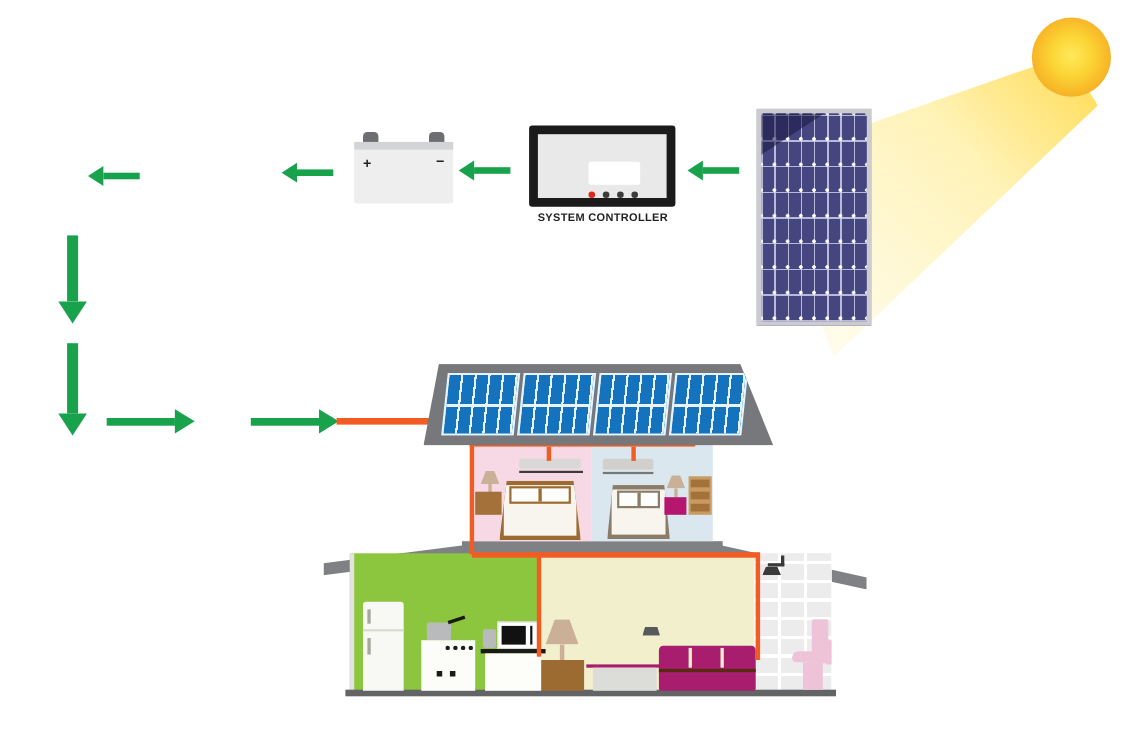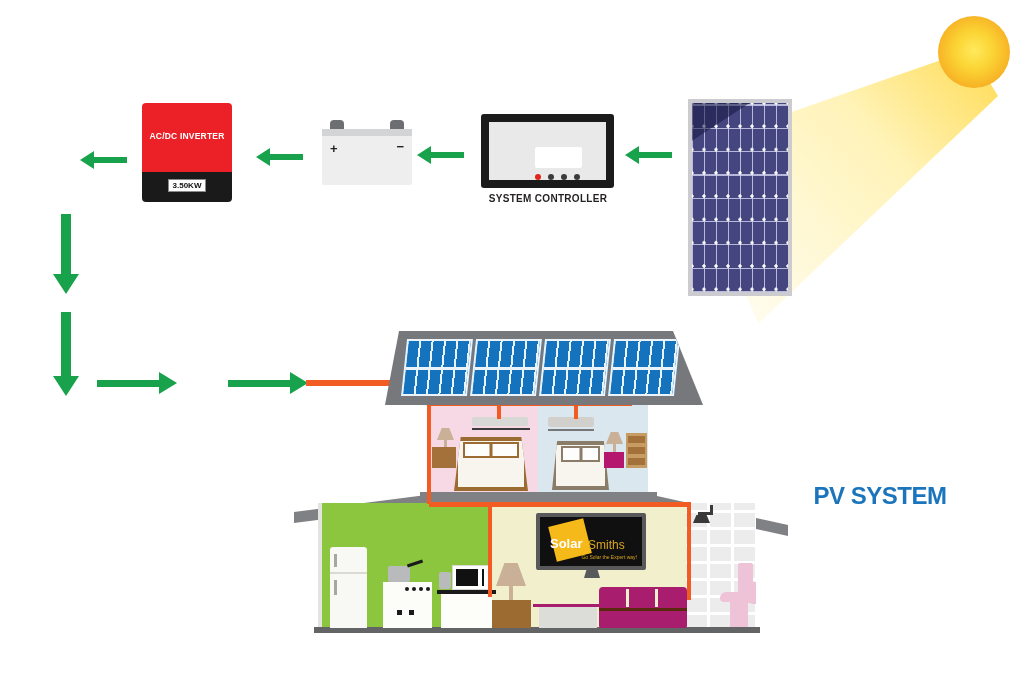--- a/index.html
+++ b/index.html
@@ -173,26 +173,20 @@
   <div class="a batt">
     <div class="a bterm" style="left:8px;"></div>
     <div class="a bterm" style="right:8px;"></div>
     <div class="a bbody">
       <div class="a bbar"></div>
       <div class="a bsign" style="left:8px;top:12px;">+</div>
       <div class="a bsign" style="right:8px;top:10px;">−</div>
     </div>
   </div>
 
-  <div class="a inv">
-    <div class="a invred">AC/DC INVERTER</div>
-    <div class="a invblk">
-      <span class="invchip">3.50KW</span>
-    </div>
-  </div>
 
   <div class="a eave" style="left:294px;top:489px;width:140px;height:40px;clip-path:polygon(0 23px,140px 5px,140px 16px,0 34px);"></div>
   <div class="a eave" style="left:420px;top:492px;width:237px;height:11px;"></div>
   <div class="a eave" style="left:648px;top:489px;width:140px;height:48px;clip-path:polygon(0 5px,140px 36px,140px 47px,0 16px);"></div>
 
   <div class="a floor" style="left:318px;width:172px;background:var(--kitchen_green,#8cc63e);border-left:4px solid #e3e3df;box-sizing:border-box;"></div>
   <div class="a floor" style="left:490px;width:196px;background:var(--living_cream,#f1efcc);"></div>
   <div class="a floor brick" style="left:686px;width:70px;"></div>
   <div class="a slab"></div>
 
@@ -212,26 +206,20 @@
     <div class="a" style="left:26px;top:28px;width:5px;height:5px;background:#1a1a1a;"></div>
   </div>
   <div class="a" style="left:439px;top:572px;width:12px;height:17px;background:#b9babc;border-radius:2px;"></div>
   <div class="a" style="left:452px;top:565px;width:37px;height:25px;background:#fff;border:1px solid #d8d8d2;box-sizing:border-box;">
     <div class="a" style="left:3px;top:3px;width:22px;height:17px;background:#111;"></div>
     <div class="a" style="right:4px;top:3px;width:2px;height:17px;background:#111;"></div>
   </div>
   <div class="a" style="left:437px;top:590px;width:59px;height:4px;background:#1a1a1a;"></div>
   <div class="a" style="left:441px;top:594px;width:51px;height:34px;background:#fdfdfa;"></div>
 
-  <div class="a tv">
-    <div class="a tvsq"></div>
-    <div class="a tvbrand">Solar</div>
-    <div class="a tvbrand2">Smiths</div>
-    <div class="a tvtag">Go Solar the Expert way!</div>
-  </div>
   <div class="a" style="left:584px;top:570px;width:16px;height:8px;background:#58595b;clip-path:polygon(15% 0,85% 0,100% 100%,0 100%);"></div>
   <div class="a lampshade" style="left:496px;top:563px;width:30px;height:23px;"></div>
   <div class="a lamppole" style="left:509px;top:586px;width:4px;height:15px;"></div>
   <div class="a" style="left:492px;top:600px;width:39px;height:28px;background:#9c6b32;"></div>
   <div class="a" style="left:533px;top:604px;width:69px;height:3px;background:var(--sofa_magenta,#a81d6e);"></div>
   <div class="a" style="left:539px;top:607px;width:58px;height:21px;background:#dcdcd8;"></div>
   <div class="a sofa">
     <div class="a sofagap" style="left:27px;"></div>
     <div class="a sofagap" style="left:56px;"></div>
     <div class="a sofastripe"></div>
@@ -290,16 +278,15 @@
   <div class="a wire" style="left:574px;top:406px;width:4px;height:13px;"></div>
 
   <div class="a roof">
     <div class="a rpanel" style="left:21px;"></div>
     <div class="a rpanel" style="left:90px;"></div>
     <div class="a rpanel" style="left:159px;"></div>
     <div class="a rpanel" style="left:228px;"></div>
   </div>
 
   <div class="a title">
-    <div>PV SYSTEM</div>
   </div>
 
 </div>
 
 </body></html>

